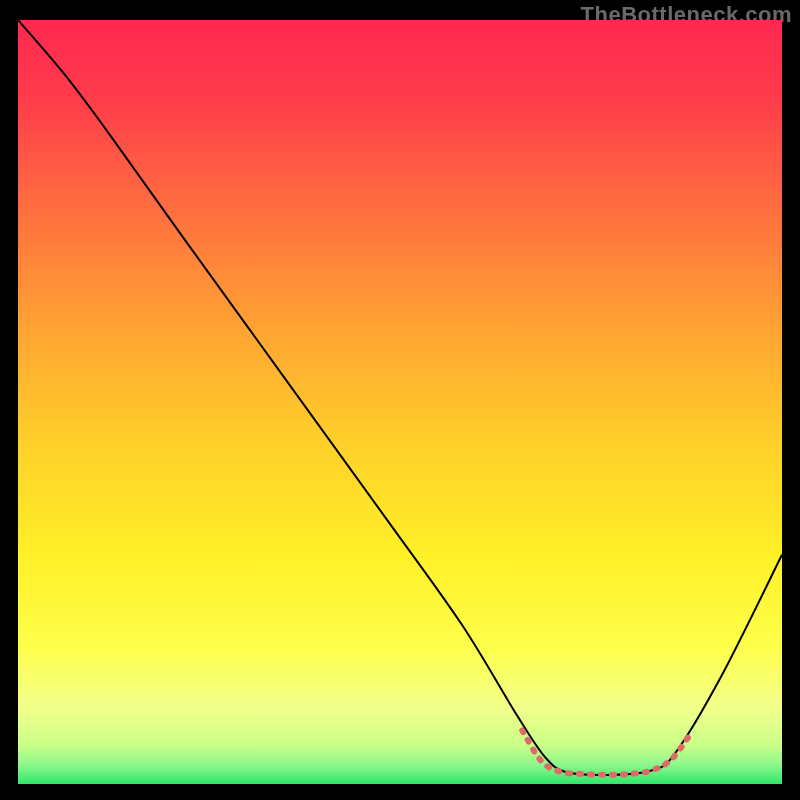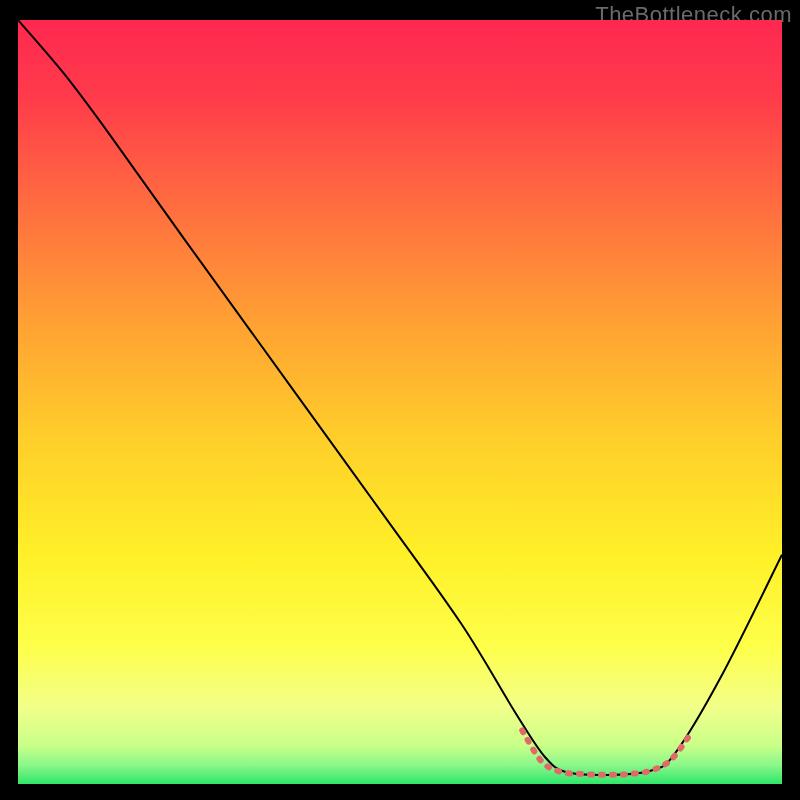--- a/index.html
+++ b/index.html
@@ -1,17 +1,17 @@
 <!DOCTYPE html>
 <html><head>
 <meta charset="utf-8">
 <style>
 * { margin: 0; padding: 0; box-sizing: border-box; }
 body { width: 800px; height: 800px; background: #000; position: relative; font-family: Arial, sans-serif; }
-.watermark { position: absolute; top: 2px; right: 8px; color: #6a6a6a; font-size: 22px; font-weight: normal; letter-spacing: 0.5px; text-align: right; }
+.watermark { position: absolute; top: 2px; right: 8px; color: #6a6a6a; font-size: 22px; font-weight: bold; letter-spacing: 0.5px; text-align: right; }
 .plot-container { position: absolute; top: 20px; left: 18px; width: 764px; height: 764px; }
 svg { width: 100%; height: 100%; display: block; }
 </style>
 </head>
 <body>
 
 <div class="watermark">TheBottleneck.com</div>
 
 <div class="plot-container">
 <svg viewBox="0 0 100 100" preserveAspectRatio="none">

